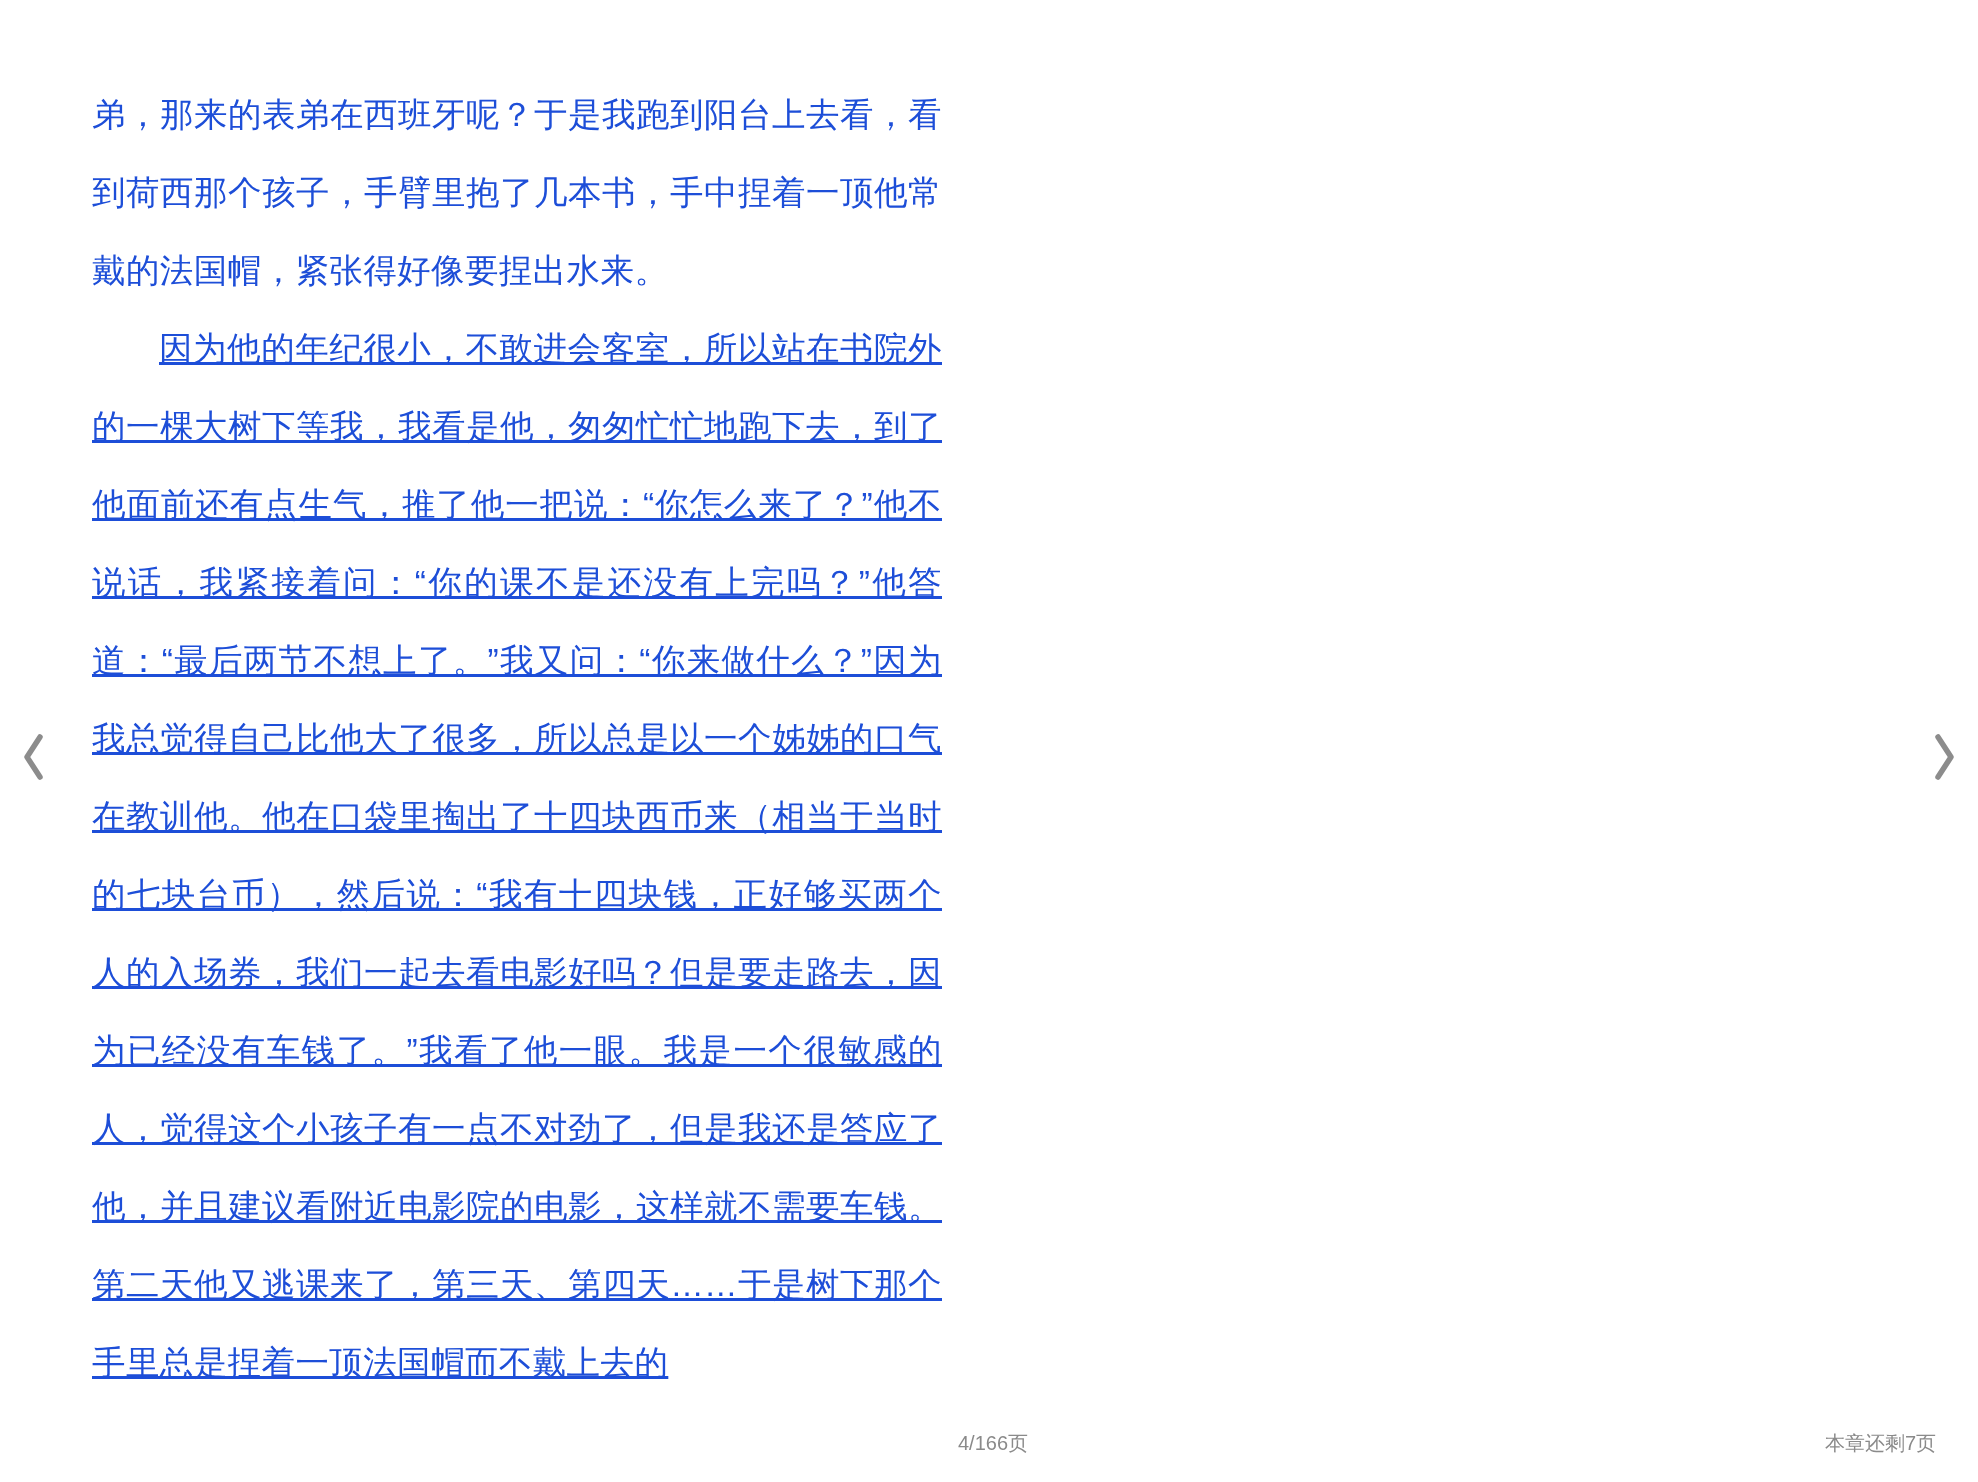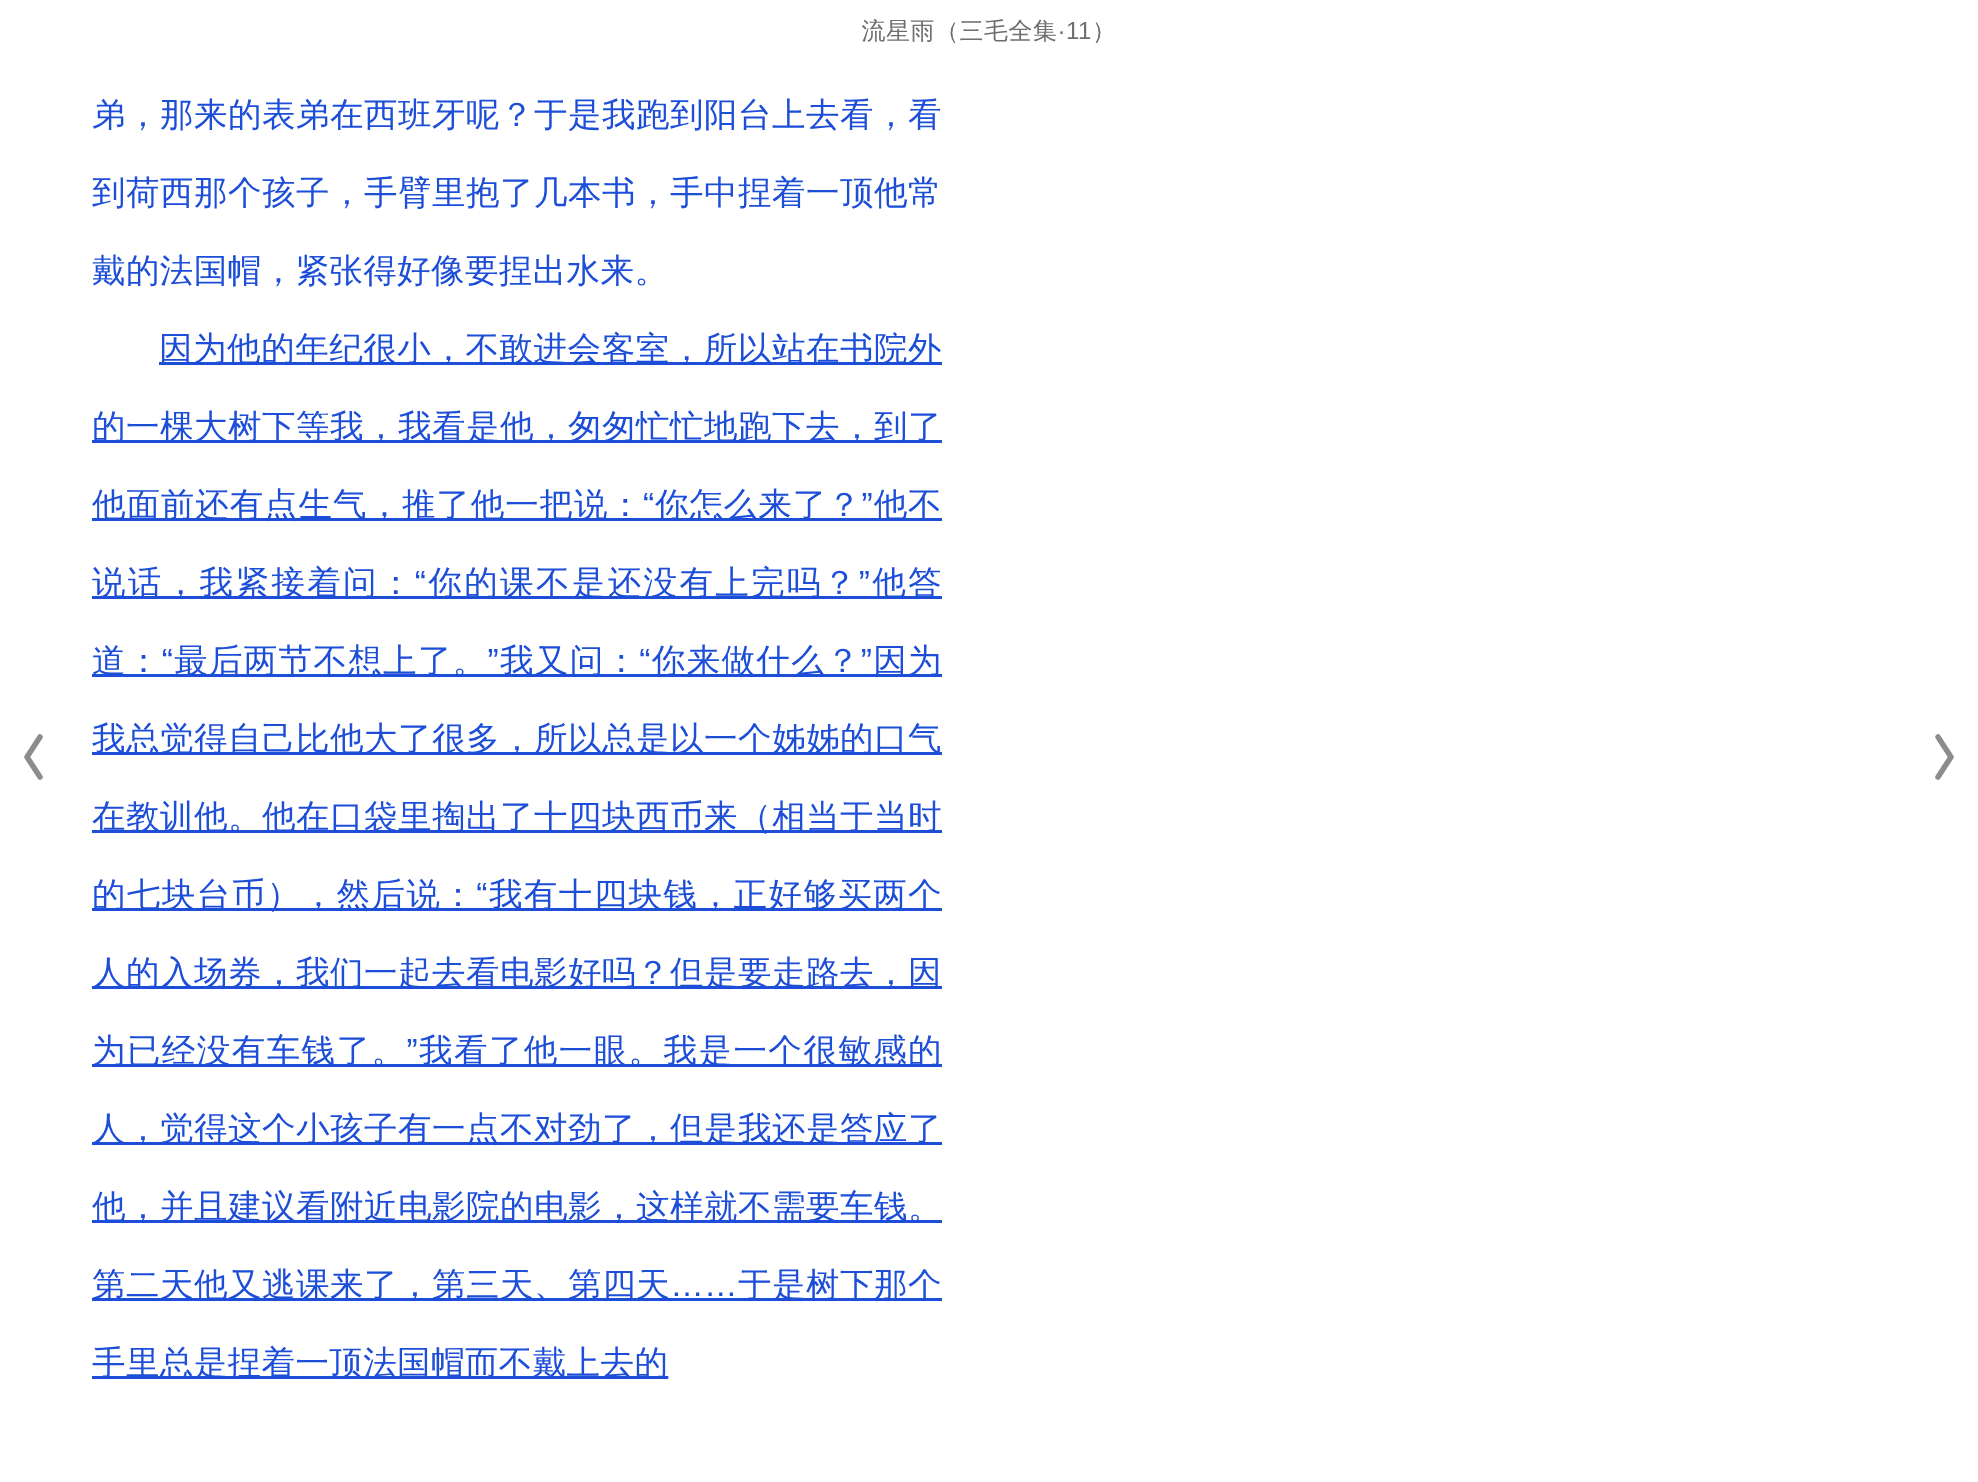--- a/index.html
+++ b/index.html
@@ -101,23 +101,20 @@
     top:22px;
     font-size:20px;
     color:#8a8a8a;
   }
 </style>
 </head>
 <body>
 
 <div class="reader">
 
-  <div class="header">
-    <div class="header-title">流星雨（三毛全集·11）</div>
-  </div>
 
   <div class="nav-arrow nav-prev">
     <span>
       <svg width="26" height="52" viewBox="0 0 26 52" fill="none" xmlns="http://www.w3.org/2000/svg" aria-hidden="true">
         <path d="M20 6 L7 26 L20 46" stroke="#8c8c8c" stroke-width="5.5" stroke-linecap="round" stroke-linejoin="round"></path>
       </svg>
     </span>
   </div>
 
   <div class="nav-arrow nav-next">
@@ -133,14 +130,18 @@
     <div class="column">
       <p class="para">弟，那来的表弟在西班牙呢？于是我跑到阳台上去看，看到荷西那个孩子，手臂里抱了几本书，手中捏着一顶他常戴的法国帽，紧张得好像要捏出水来。</p>
       <p class="para indent">因为他的年纪很小，不敢进会客室，所以站在书院外的一棵大树下等我，我看是他，匆匆忙忙地跑下去，到了他面前还有点生气，推了他一把说：“你怎么来了？”他不说话，我紧接着问：“你的课不是还没有上完吗？”他答道：“最后两节不想上了。”我又问：“你来做什么？”因为我总觉得自己比他大了很多，所以总是以一个姊姊的口气在教训他。他在口袋里掏出了十四块西币来（相当于当时的七块台币），然后说：“我有十四块钱，正好够买两个人的入场券，我们一起去看电影好吗？但是要走路去，因为已经没有车钱了。”我看了他一眼。我是一个很敏感的人，觉得这个小孩子有一点不对劲了，但是我还是答应了他，并且建议看附近电影院的电影，这样就不需要车钱。第二天他又逃课来了，第三天、第四天……于是树下那个手里总是捏着一顶法国帽而不戴上去的</p>
     </div>
 
     <div class="column">
     </div>
 
   </div>
 
+  <div class="footer">
+    <div class="footer-left">4/166页</div>
+    <div class="footer-right">本章还剩7页</div>
+  </div>
 
 </div>
 
 </body></html>

